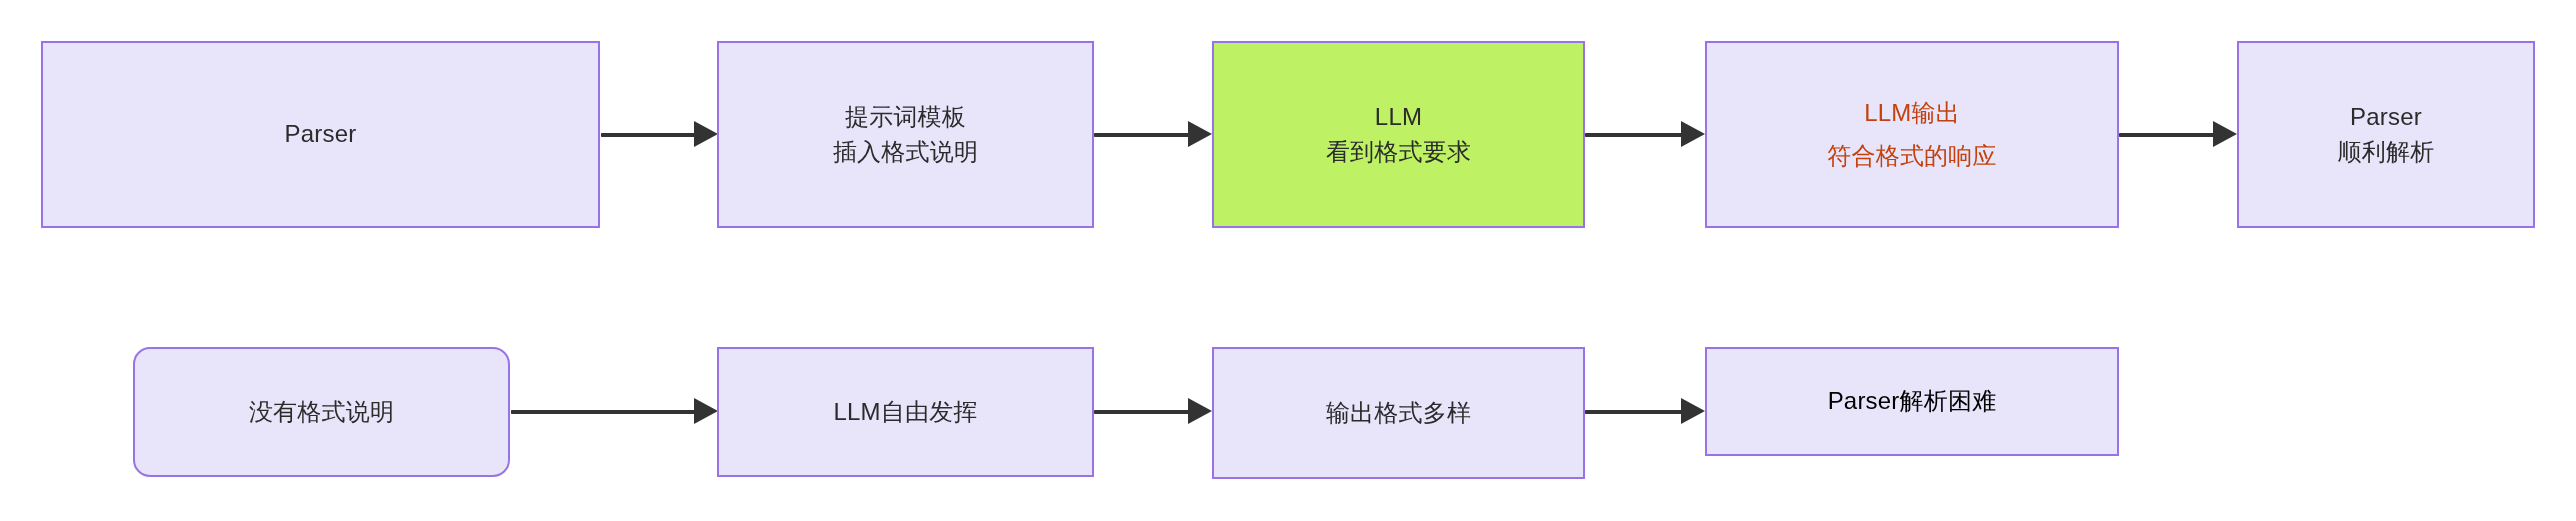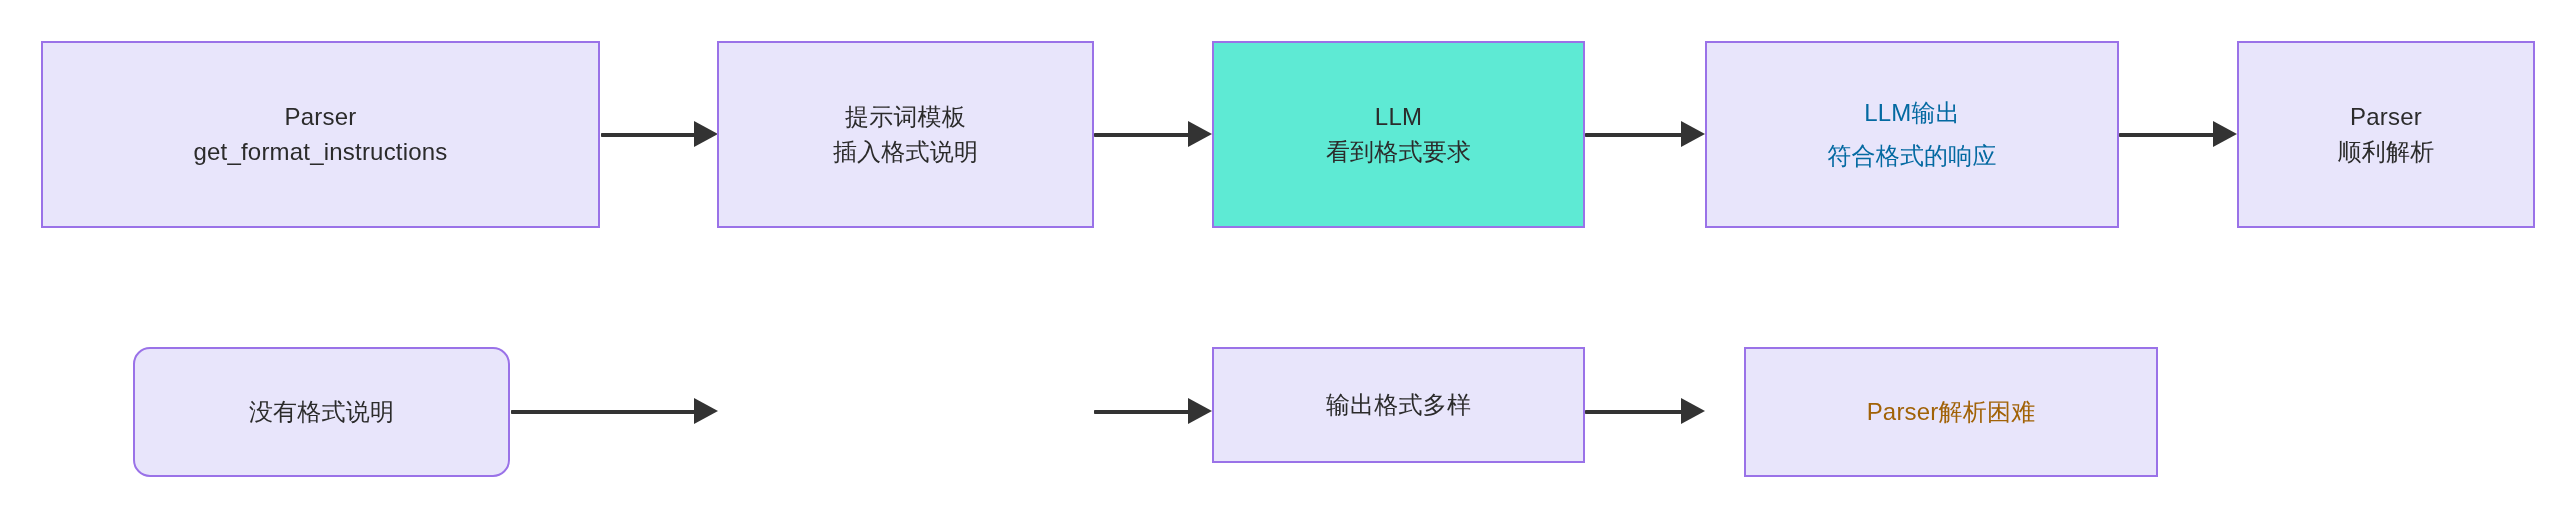--- a/index.html
+++ b/index.html
@@ -73,31 +73,30 @@
     <div class="edge" style="left: 1585px; top: 135px; width: 120px;">
       <div class="shaft" style="width: 97px; background: rgb(51, 51, 51);"></div>
       <div class="head" style="left: 96px; border-left-color: rgb(51, 51, 51);"></div>
     </div>
     <div class="edge" style="left: 2119px; top: 135px; width: 118px;">
       <div class="shaft" style="width: 96px; background: rgb(51, 51, 51);"></div>
       <div class="head" style="left: 94px; border-left-color: rgb(51, 51, 51);"></div>
     </div>
     <div class="node" style="left: 41px; top: 41px; width: 559px; height: 187px; background: rgb(232, 229, 251); border-color: rgb(154, 114, 232); color: rgb(43, 43, 43);">
       <span class="line">Parser</span>
-      <span class="line">get_format_instructions</span>
     </div>
     <div class="node" style="left: 717px; top: 41px; width: 377px; height: 187px; background: rgb(232, 229, 251); border-color: rgb(154, 114, 232); color: rgb(43, 43, 43);">
       <span class="line">提示词模板</span>
       <span class="line">插入格式说明</span>
     </div>
-    <div class="node" style="left: 1212px; top: 41px; width: 373px; height: 187px; background: #5eead4; border-color: rgb(154, 114, 232); color: rgb(43, 43, 43); justify-content: center;">
+    <div class="node" style="left: 1212px; top: 41px; width: 373px; height: 187px; background: #bef264; border-color: rgb(154, 114, 232); color: rgb(43, 43, 43); justify-content: center;">
       <span class="line">LLM</span>
       <span class="line">看到格式要求</span>
     </div>
-    <div class="node" style="left: 1705px; top: 41px; width: 414px; height: 187px; background: rgb(232, 229, 251); border-color: rgb(154, 114, 232); color: #0369a1; gap: 8px;">
+    <div class="node" style="left: 1705px; top: 41px; width: 414px; height: 187px; background: rgb(232, 229, 251); border-color: rgb(154, 114, 232); color: #c2410c; gap: 8px;">
       <span class="line">LLM输出</span>
       <span class="line">符合格式的响应</span>
     </div>
     <div class="node" style="left: 2237px; top: 41px; width: 298px; height: 187px; background: rgb(232, 229, 251); border-color: rgb(154, 114, 232); color: rgb(43, 43, 43);">
       <span class="line">Parser</span>
       <span class="line">顺利解析</span>
     </div>
     <div class="edge" style="left: 511px; top: 412px; width: 207px;">
       <div class="shaft" style="width: 184px; background: rgb(51, 51, 51);"></div>
       <div class="head" style="left: 183px; border-left-color: rgb(51, 51, 51);"></div>
@@ -106,20 +105,23 @@
       <div class="shaft" style="width: 96px; background: rgb(51, 51, 51);"></div>
       <div class="head" style="left: 94px; border-left-color: rgb(51, 51, 51);"></div>
     </div>
     <div class="edge" style="left: 1585px; top: 412px; width: 120px;">
       <div class="shaft" style="width: 97px; background: rgb(51, 51, 51);"></div>
       <div class="head" style="left: 96px; border-left-color: rgb(51, 51, 51);"></div>
     </div>
     <div class="node" style="left: 133px; top: 347px; width: 377px; height: 130px; background: rgb(232, 229, 251); border-color: rgb(154, 114, 232); color: rgb(43, 43, 43); border-radius: 17px;">
       <span class="line">没有格式说明</span>
     </div>
-    <div class="node" style="left: 1212px; top: 347px; width: 373px; height: 116px; background: rgb(232, 229, 251); border-color: rgb(154, 114, 232); color: rgb(43, 43, 43);">
+    <div class="node" style="left: 717px; top: 347px; width: 377px; height: 130px; background: rgb(232, 229, 251); border-color: rgb(154, 114, 232); color: rgb(43, 43, 43);">
+      <span class="line">LLM自由发挥</span>
+    </div>
+    <div class="node" style="left: 1212px; top: 347px; width: 373px; height: 132px; background: rgb(232, 229, 251); border-color: rgb(154, 114, 232); color: rgb(43, 43, 43);">
       <span class="line">输出格式多样</span>
     </div>
-    <div class="node" style="left: 1705px; top: 347px; width: 414px; height: 130px; background: rgb(232, 229, 251); border-color: rgb(154, 114, 232); color: #a16207; margin-left: 39px;">
+    <div class="node" style="left: 1705px; top: 347px; width: 414px; height: 109px; background: rgb(232, 229, 251); border-color: rgb(154, 114, 232); color: #000000;">
       <span class="line">Parser解析困难</span>
     </div>
   </div>
 
 
 </body></html>

